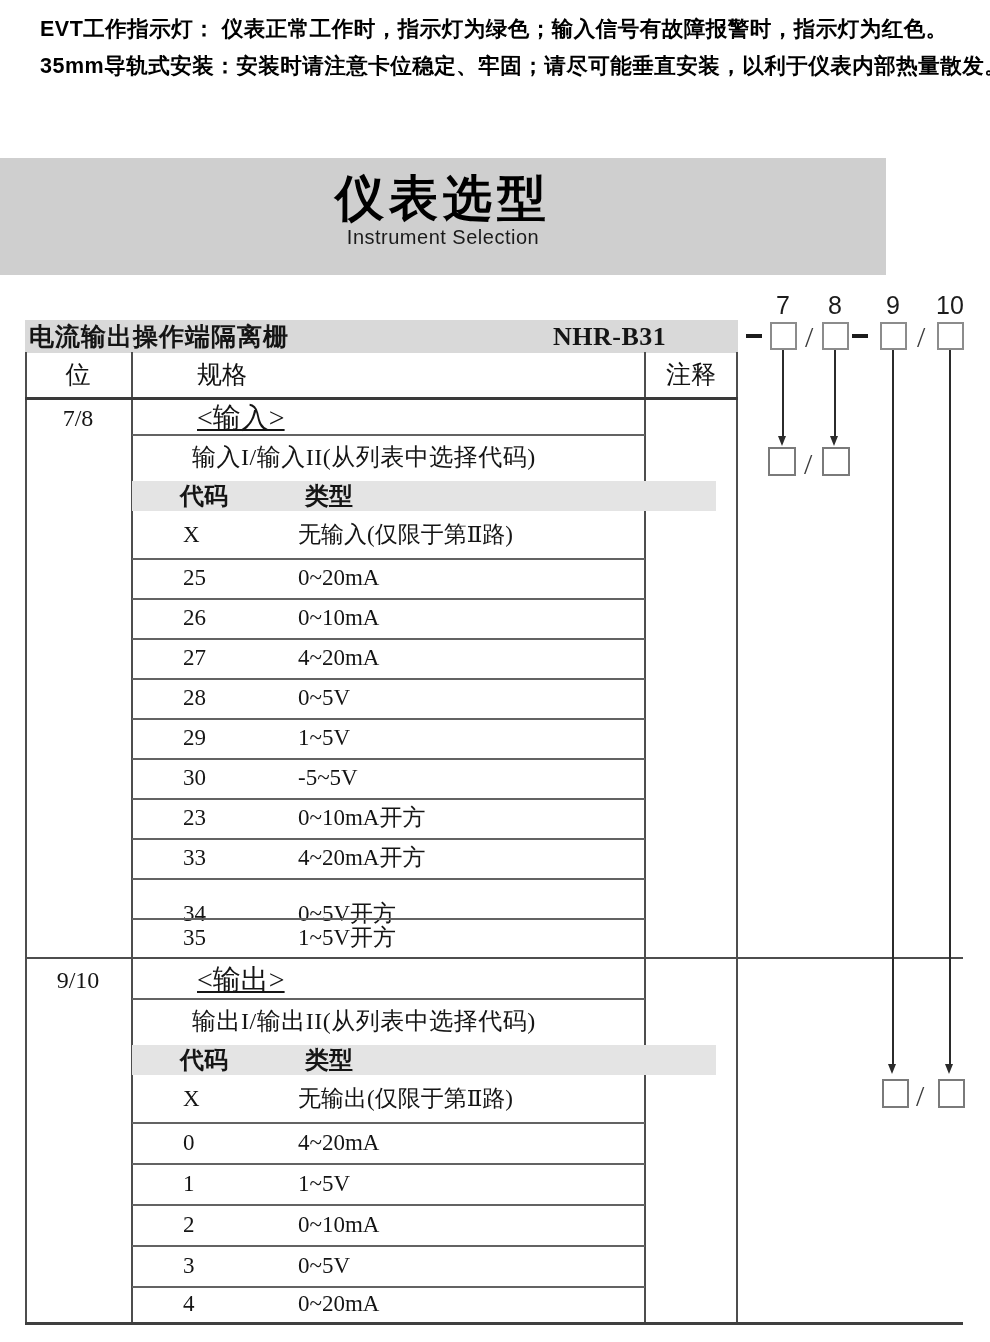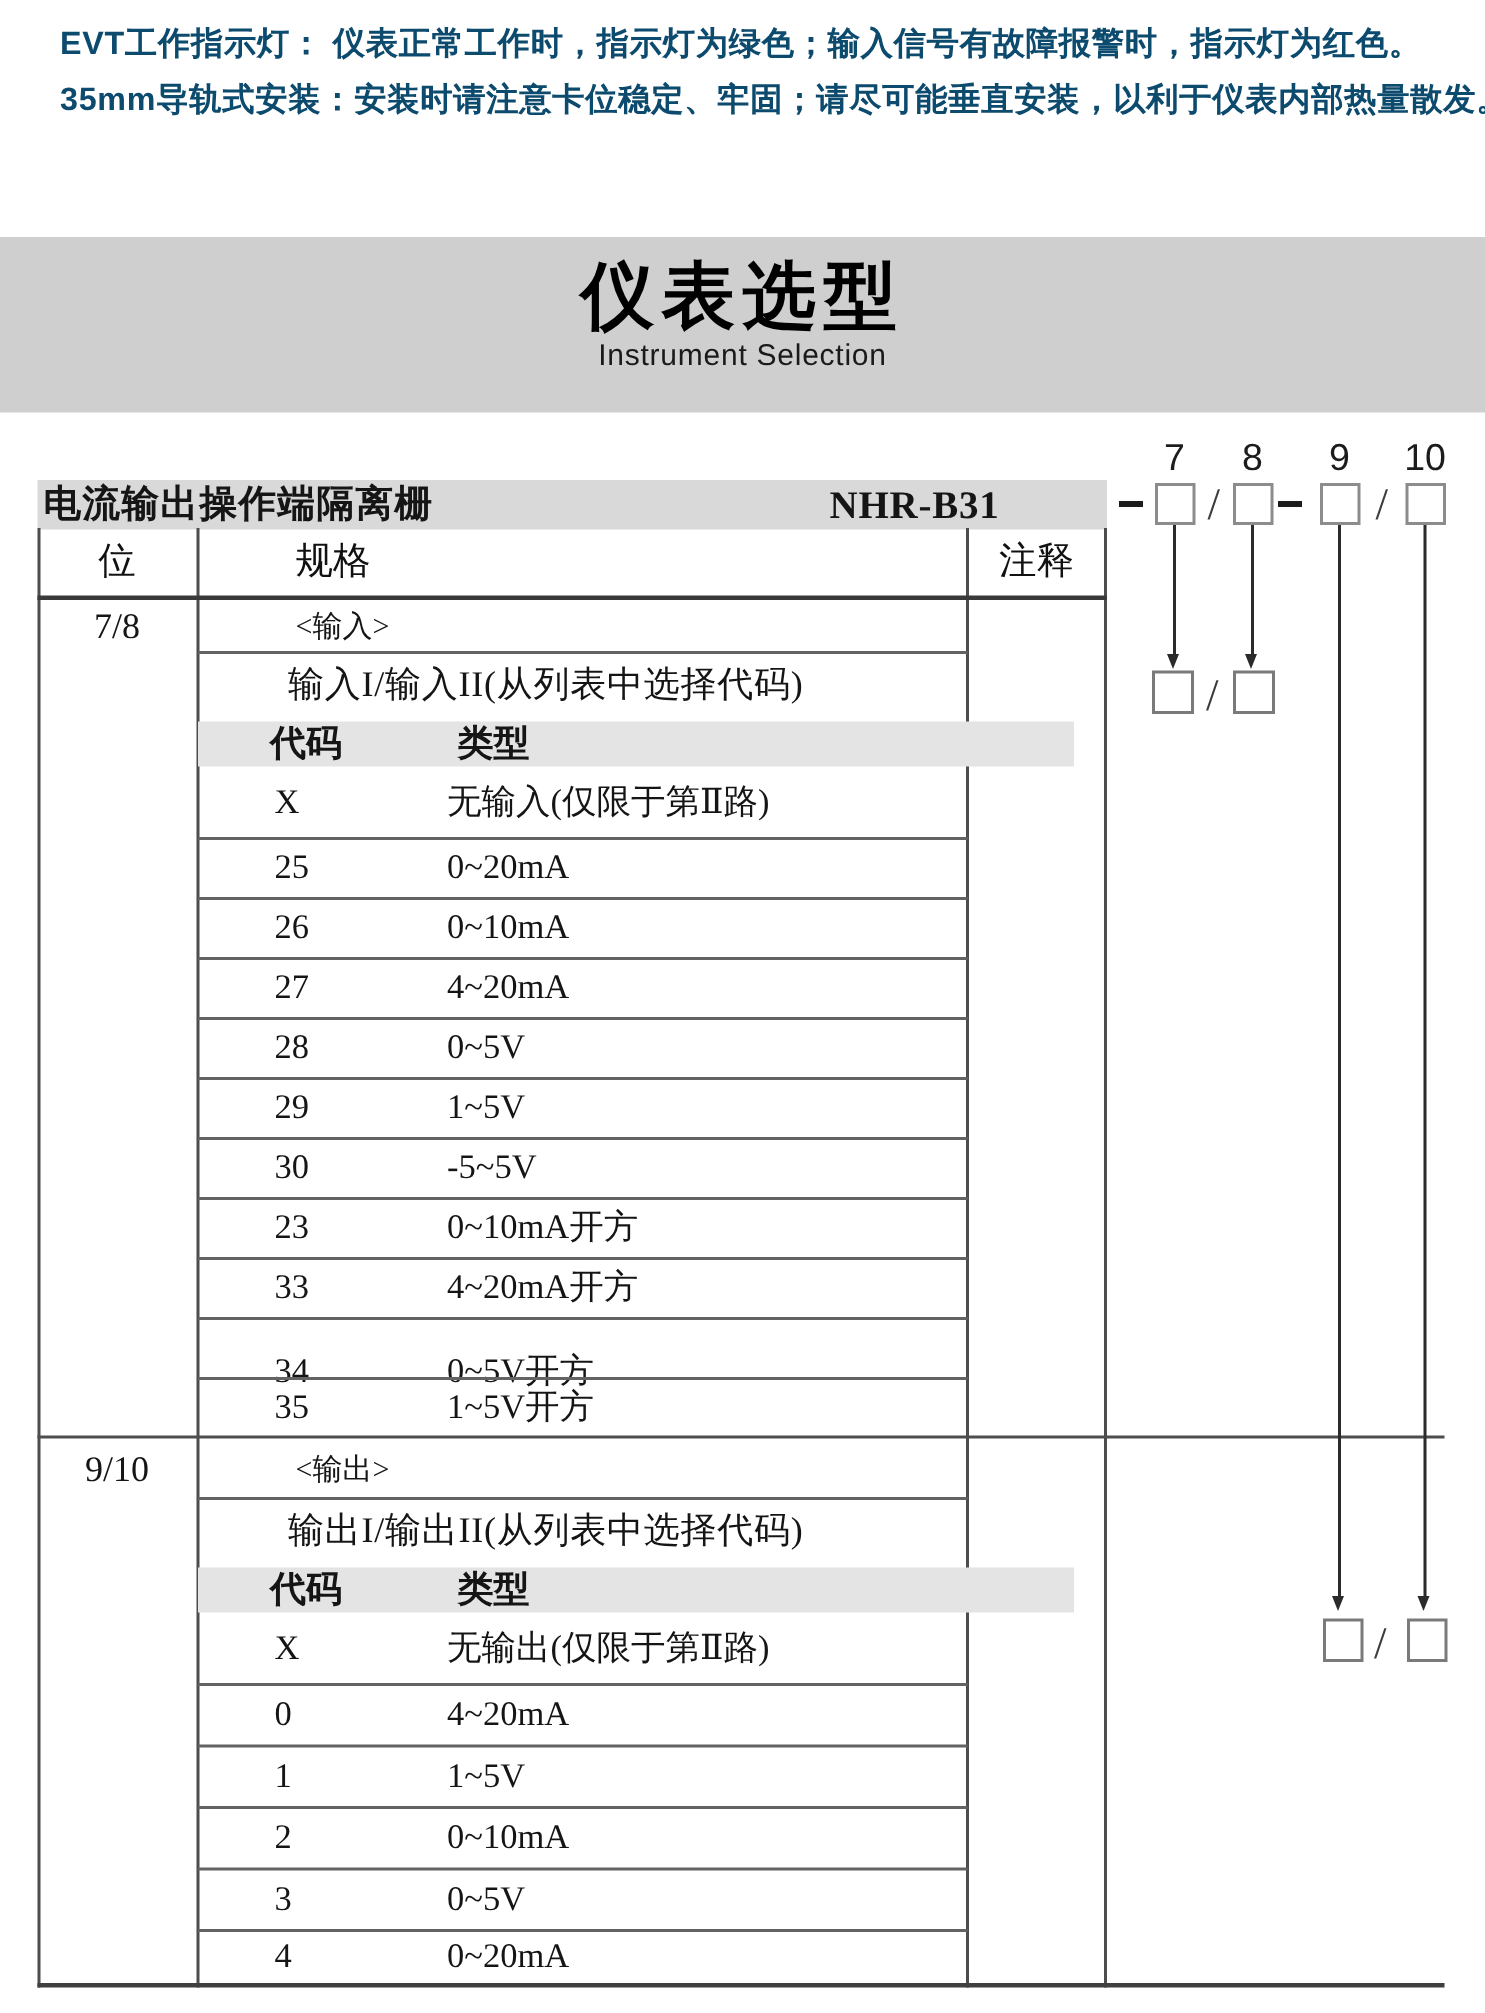--- a/index.html
+++ b/index.html
@@ -3,45 +3,45 @@
 <meta charset="utf-8">
 <style>
   html,body{margin:0;padding:0;background:#ffffff;}
   #page{position:relative;width:990px;height:1342px;background:#ffffff;overflow:hidden;
         font-family:"Liberation Serif","DejaVu Serif",serif;color:#151515;}
   .abs{position:absolute;}
   .sans{font-family:"Liberation Sans","DejaVu Sans",sans-serif;}
   .nowrap{white-space:nowrap;}
 
   
-  .note{left:40px;font-weight:bold;font-size:21.5px;letter-spacing:.5px;color:#0c4a6e;}
-
-  
-  .banner{left:0;top:158px;width:990px;height:117px;background:#cfcfcf;text-align:center;}
+  .note{left:40px;font-weight:bold;font-size:21.5px;letter-spacing:.5px;color:#000000;}
+
+  
+  .banner{left:0;top:158px;width:886px;height:117px;background:#cfcfcf;text-align:center;}
   .banner-title{font-weight:bold;font-size:49px;letter-spacing:5px;color:#000;padding-top:13px;line-height:54px;}
   .banner-sub{font-size:20px;color:#1a1a1a;line-height:24px;letter-spacing:.5px;}
 
   
   .titlebar{left:25px;top:320px;width:713px;height:33px;background:#d9d9d9;}
   .product{left:4px;top:0;height:33px;line-height:34px;font-weight:bold;font-size:25px;letter-spacing:1px;}
   .model{left:528px;top:0;height:33px;line-height:34px;font-weight:bold;font-size:26px;letter-spacing:.5px;}
 
   
   .vline{width:2px;top:352px;height:973px;background:#4d4d4d;}
   .rline{left:132px;width:513px;height:1.5px;background:#636363;}
 
   
   .h30{height:30px;line-height:30px;} .h32{height:32px;line-height:32px;}
   .h36{height:36px;line-height:36px;}
   .h40{height:40px;line-height:40px;} .h41{height:41px;line-height:41px;}
   .h45{height:45px;line-height:46px;} .h47{height:47px;line-height:47px;}
   .poscell{left:25px;width:106px;text-align:center;}
   .colhdr{top:352px;font-size:25px;color:#111;}
   .secpos{font-size:24px;}
-  .group{left:197px;font-size:20px;}
+  .group{left:197px;font-size:28px;text-decoration:underline;}
   .desc{left:192px;font-size:24px;letter-spacing:.5px;}
   .codebar{left:132px;width:584px;background:#e4e4e4;}
   .codebar .c{position:absolute;left:48px;font-weight:bold;font-size:24px;}
   .codebar .t{position:absolute;left:173px;font-weight:bold;font-size:24px;}
   .row{left:132px;width:513px;font-size:23px;}
   .row .c{position:absolute;left:51px;}
   .row .t{position:absolute;left:166px;}
 
   
   .digit{top:292px;height:26px;line-height:26px;font-size:25px;text-align:center;color:#1c1c1c;}

